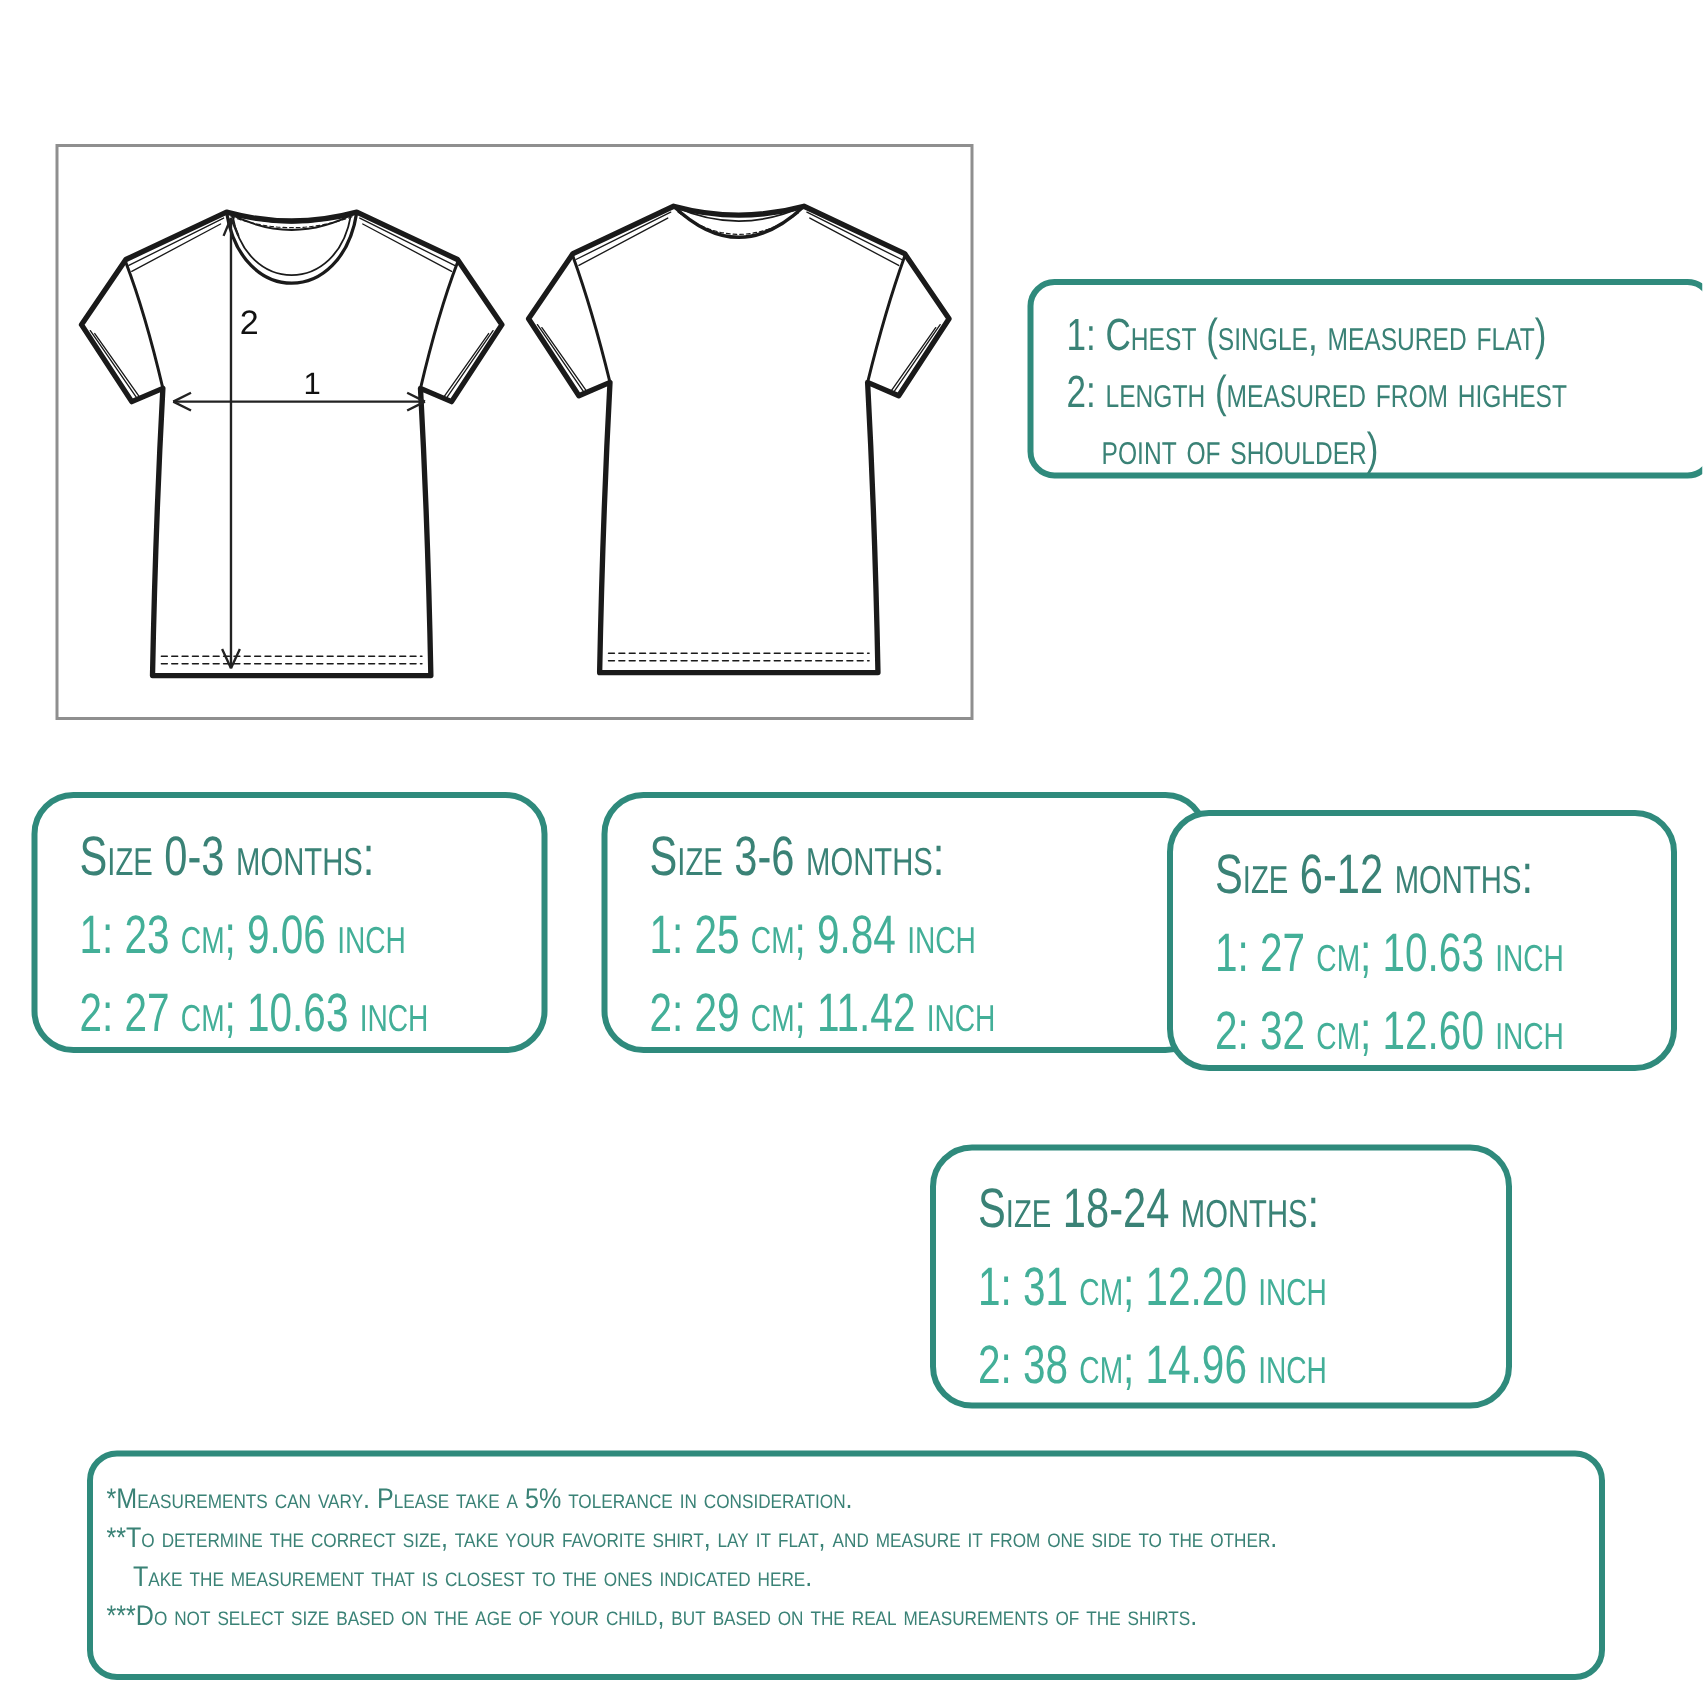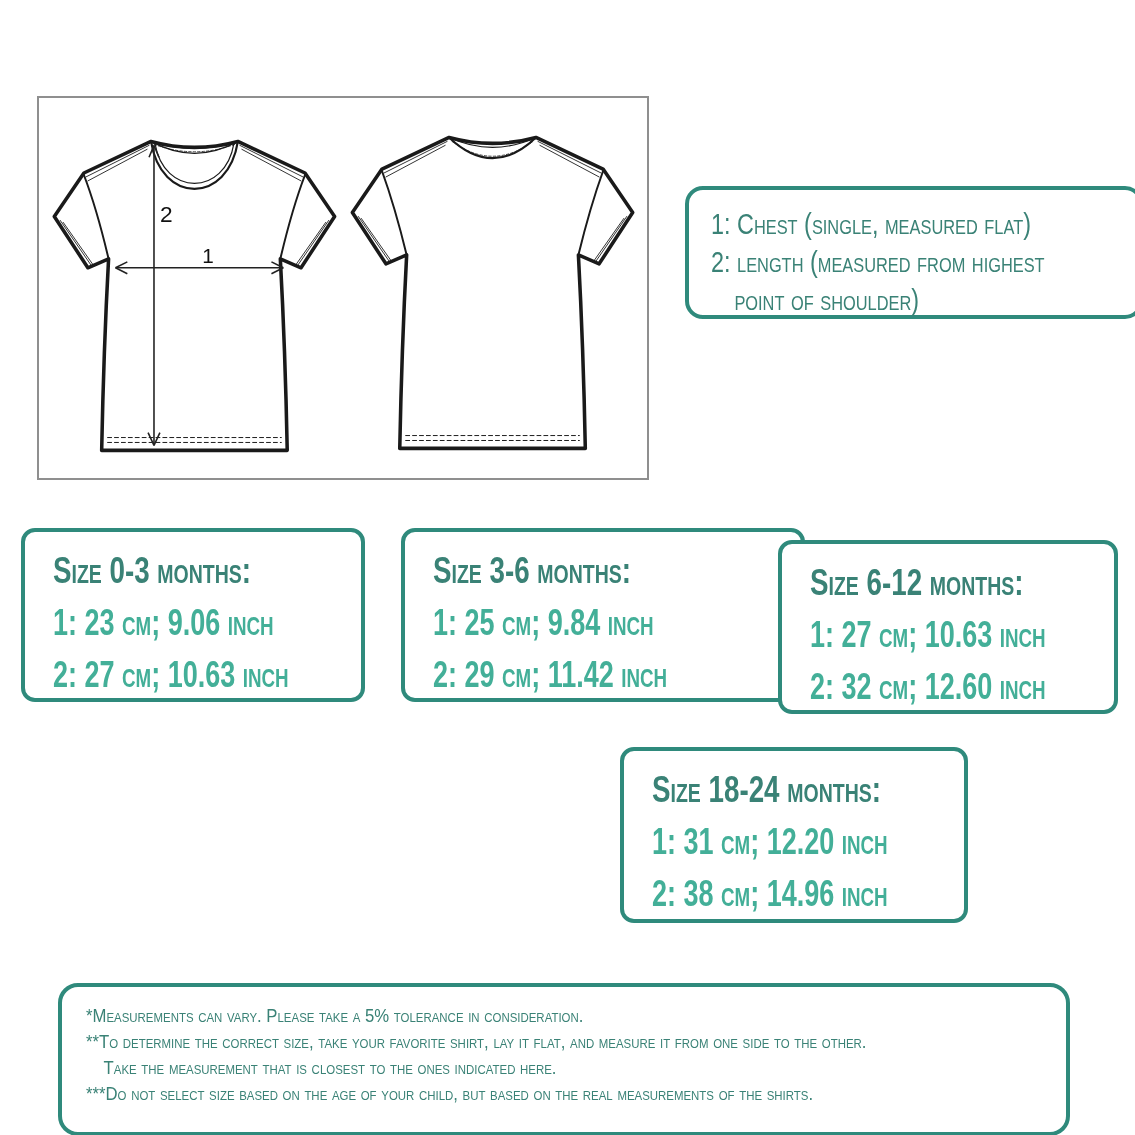--- a/index.html
+++ b/index.html
@@ -27,39 +27,39 @@
   .legend-box{
     position:absolute;left:665px;top:186px;width:458px;height:133px;
     border:4px solid var(--border);border-radius:18px;box-sizing:border-box;
     background:#fff;padding:15px 0 0 22px;margin-left:20px;
   }
   .legend-line{font-size:30px;line-height:38px;color:var(--title);transform:scaleX(0.78);}
   .legend-line.indent{padding-left:30px;}
 
   
   .size-box{
-    position:absolute;border:4px solid var(--border);border-radius:14px;
-    box-sizing:border-box;background:#fff;padding:13px 2px 0 28px;font-weight:bold;
+    position:absolute;border:4px solid var(--border);border-radius:28px;
+    box-sizing:border-box;background:#fff;padding:13px 2px 0 28px;
   }
   .size-title{font-size:37px;line-height:52px;color:var(--title);transform:scaleX(0.75);}
   .size-line{font-size:36px;line-height:52px;color:var(--value);transform:scaleX(0.75);}
 
   .box-r1{top:528px;height:174px;}
   .box-0{left:21px;width:344px;}
   .box-1{left:401px;width:404px;}
   .box-2{left:778px;width:340px;margin-top:12px;}
   .box-r2{top:747px;height:176px;}
   .box-3{left:240px;width:343px;}
-  .box-4{left:620px;width:348px;}
+  .box-4{left:620px;width:388px;margin-top:16px;}
 
   
   .notes-box{
     position:absolute;left:58px;top:967px;width:1012px;height:153px;
     border:4px solid var(--border);border-radius:20px;box-sizing:border-box;
-    background:#fff;padding:16px 0 0 24px;margin-top:16px;
+    background:#fff;padding:16px 0 0 9px;
   }
   .note-line{font-size:19px;line-height:26px;color:var(--note);transform:scaleX(0.88);}
   .note-line.indent{padding-left:20px;}
 </style>
 </head>
 <body>
 
 <div class="canvas">
 
   <div class="figure-box">

